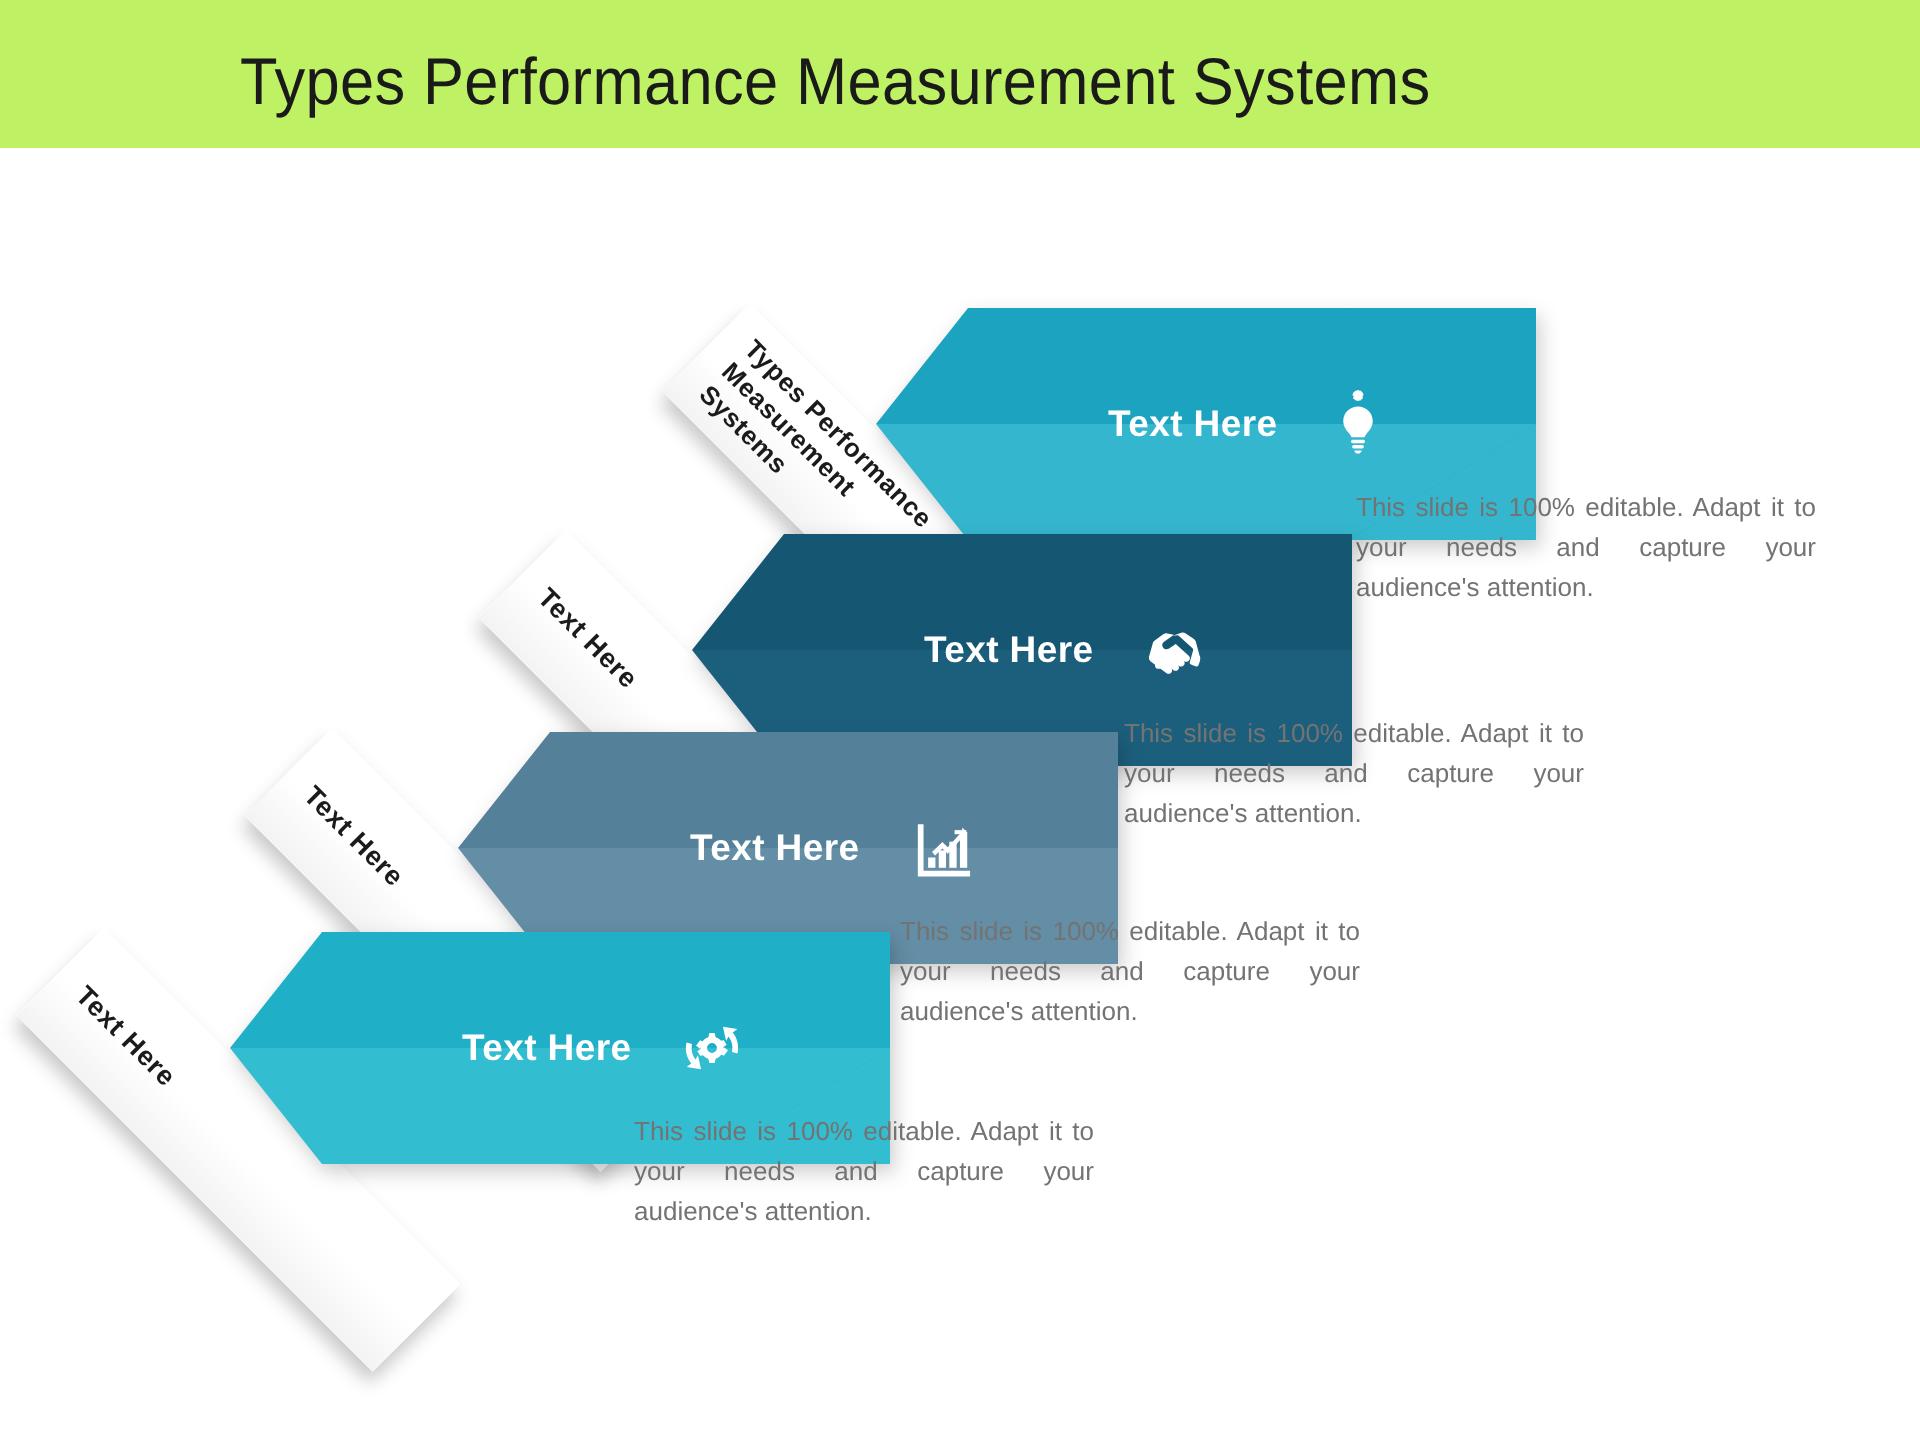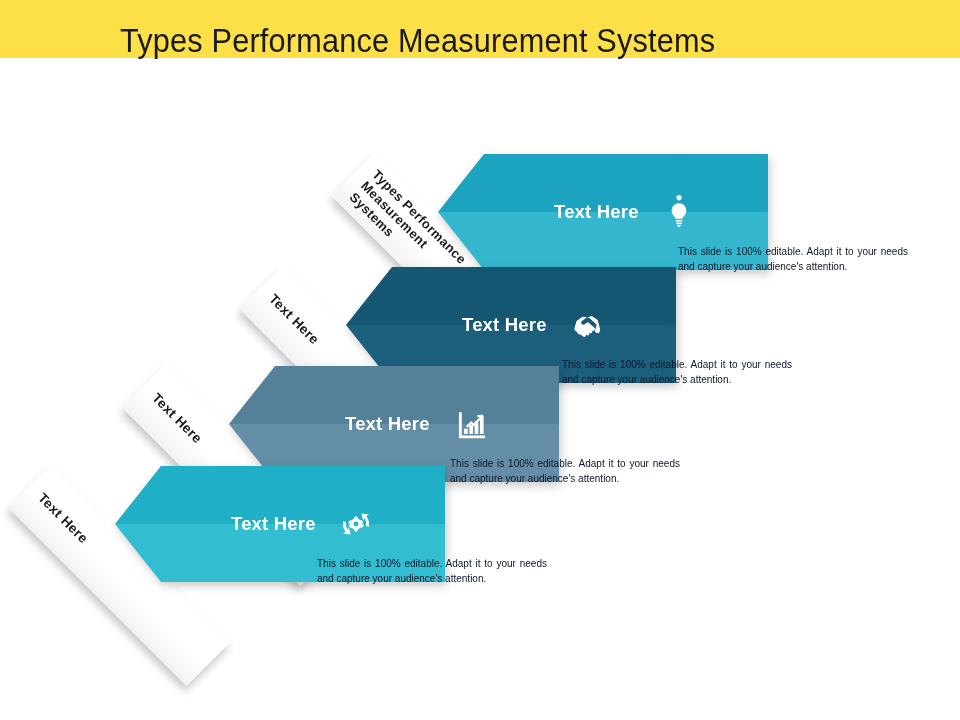--- a/index.html
+++ b/index.html
@@ -14,22 +14,22 @@
     overflow: hidden;
     position: relative;
   }
 
   
   #header-band {
     position: absolute;
     left: 0;
     top: 0;
     width: 960px;
-    height: 58px;
-    background: #fde047;
+    height: 74px;
+    background: #bef264;
   }
   #page-title {
     position: absolute;
     left: 120px;
     top: 22px;
     font-size: 33px;
     font-weight: 400;
     color: #1a1a1a;
     letter-spacing: 0.2px;
     transform: scaleX(0.93);
@@ -113,23 +113,23 @@
     width: 38px;
     height: 38px;
     pointer-events: none;
   }
   .arrow-icon svg { display: block; width: 38px; height: 38px; }
 
   
   .desc {
     position: absolute;
     width: 230px;
-    font-size: 10px;
+    font-size: 13px;
     line-height: 1.52;
-    color: #0f172a;
+    color: #737373;
     text-align: justify;
   }
 
   
   #row-1 { left: 0; top: 70px; }
   #row-2 { left: 0; top: 165px; }
   #row-3 { left: 0; top: 258px; }
   #row-4 { left: 0; top: 352px; }
 
   

